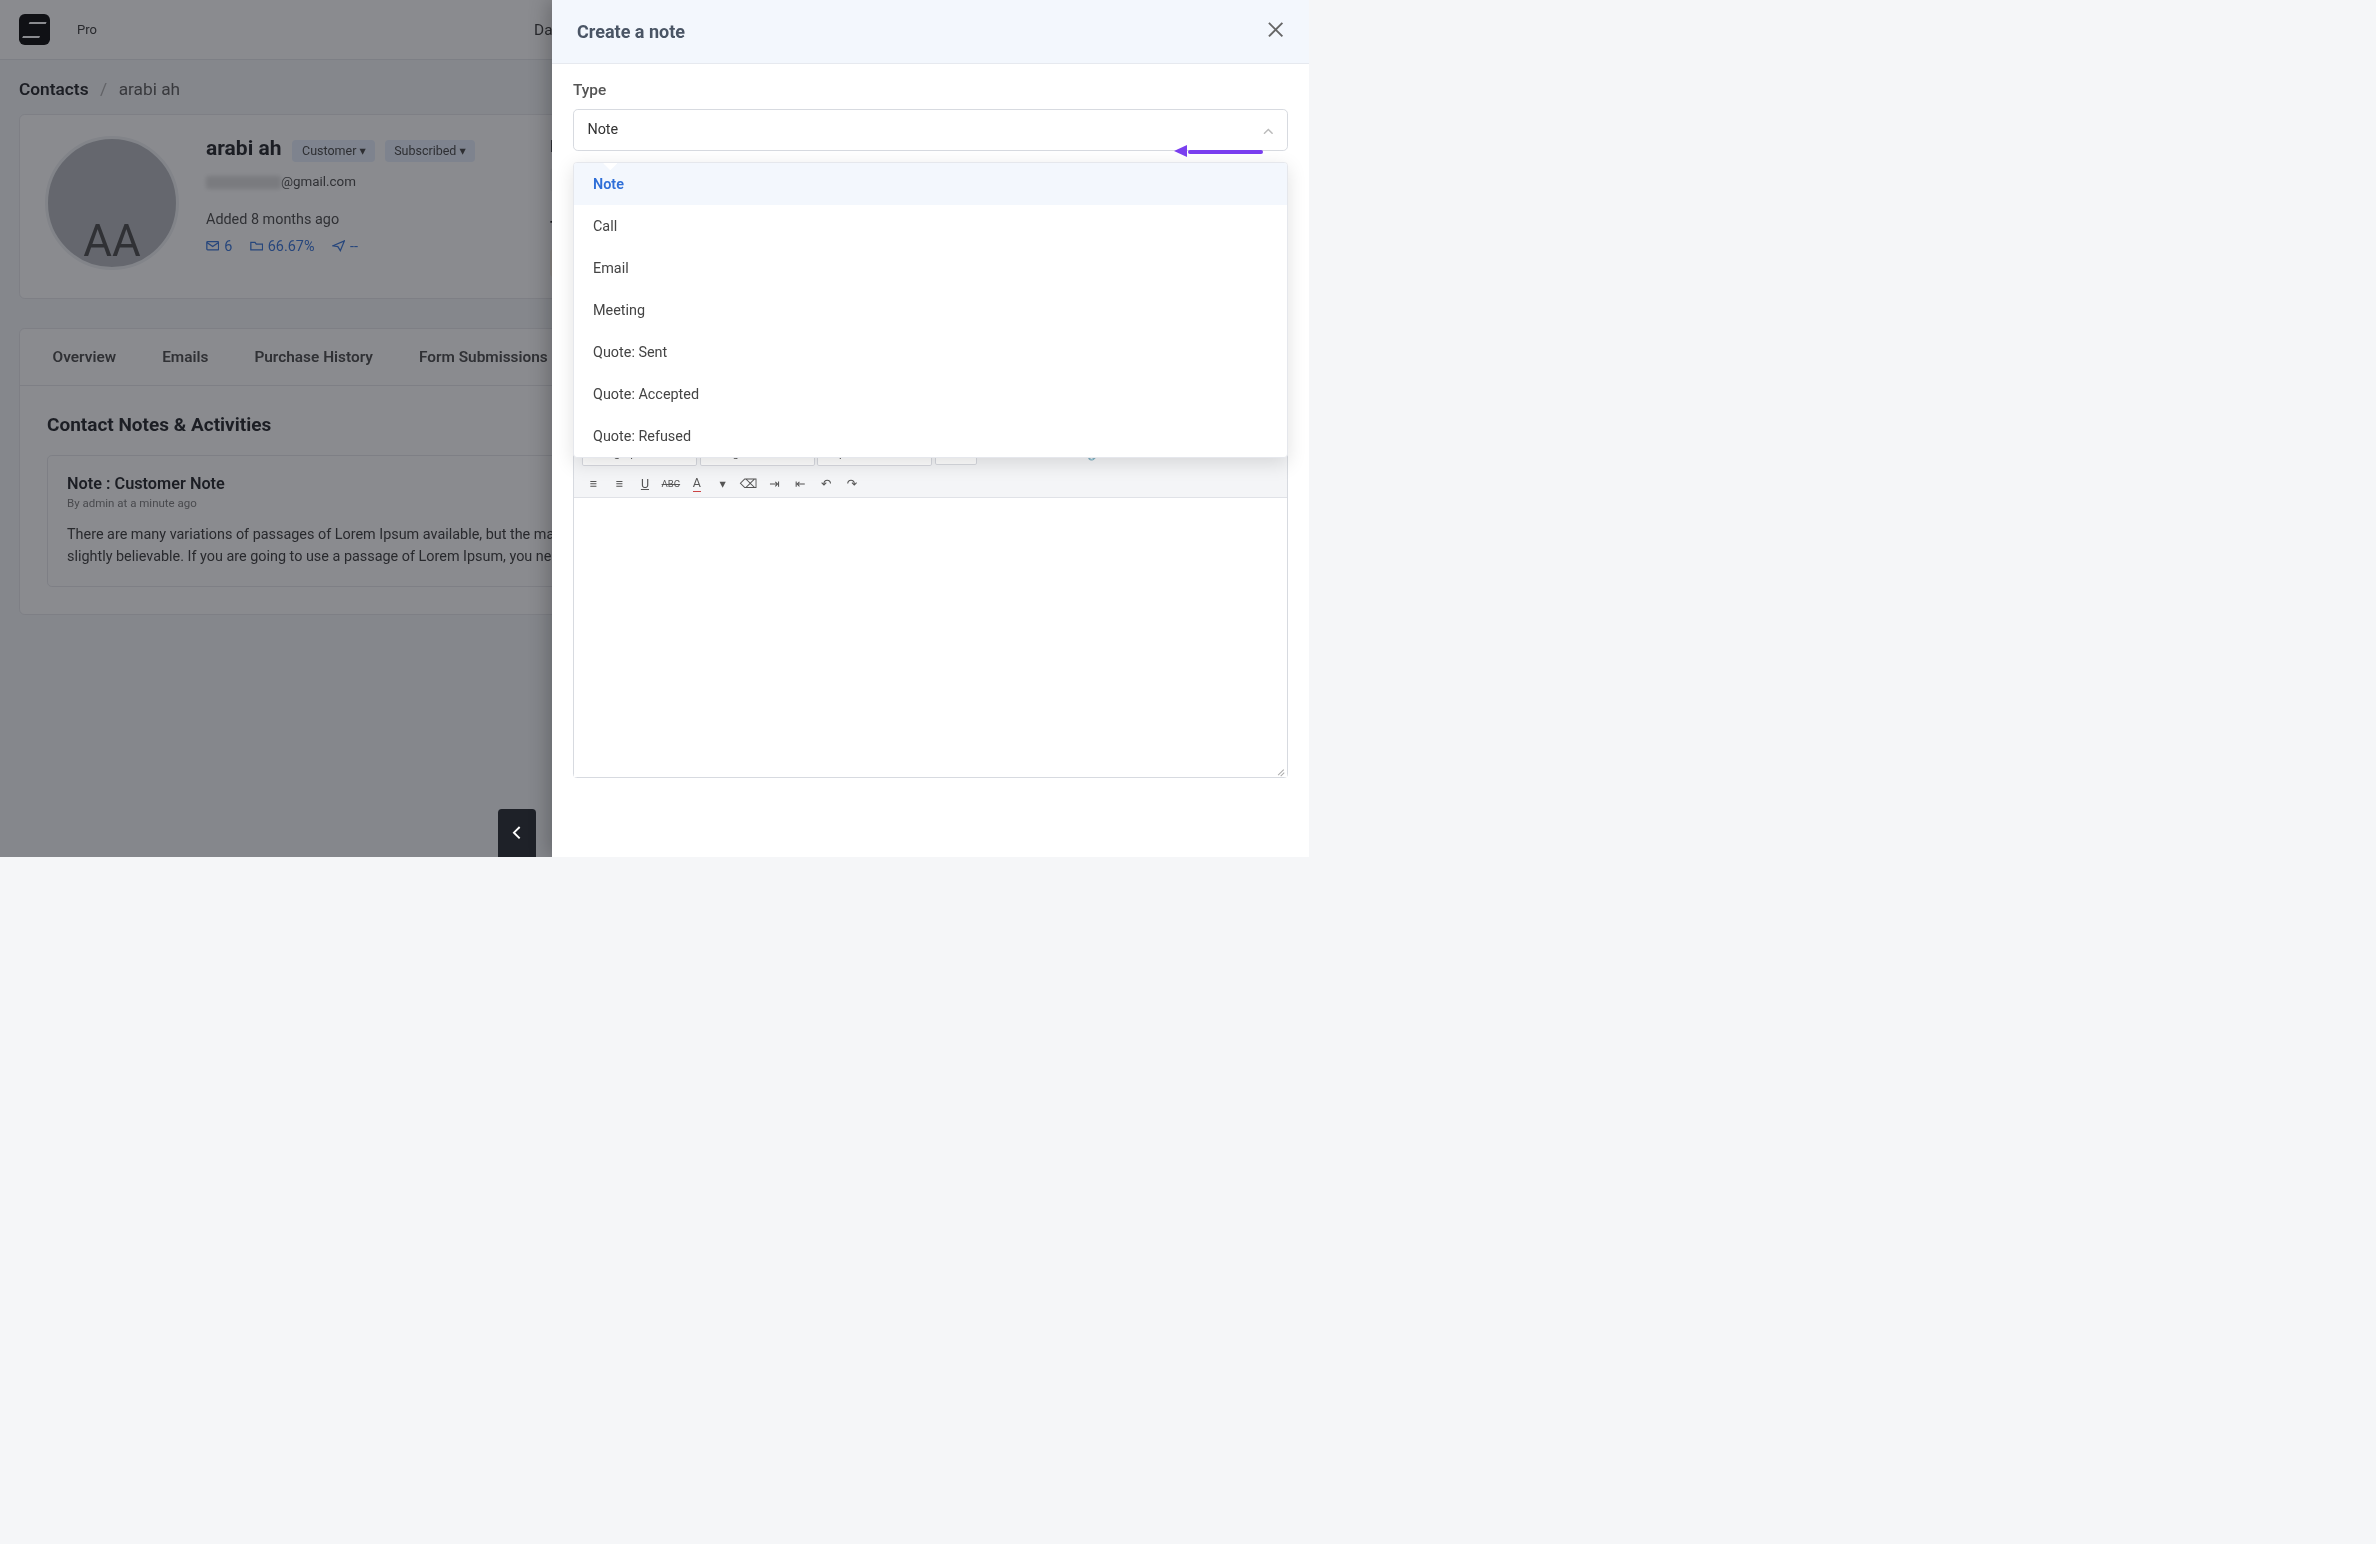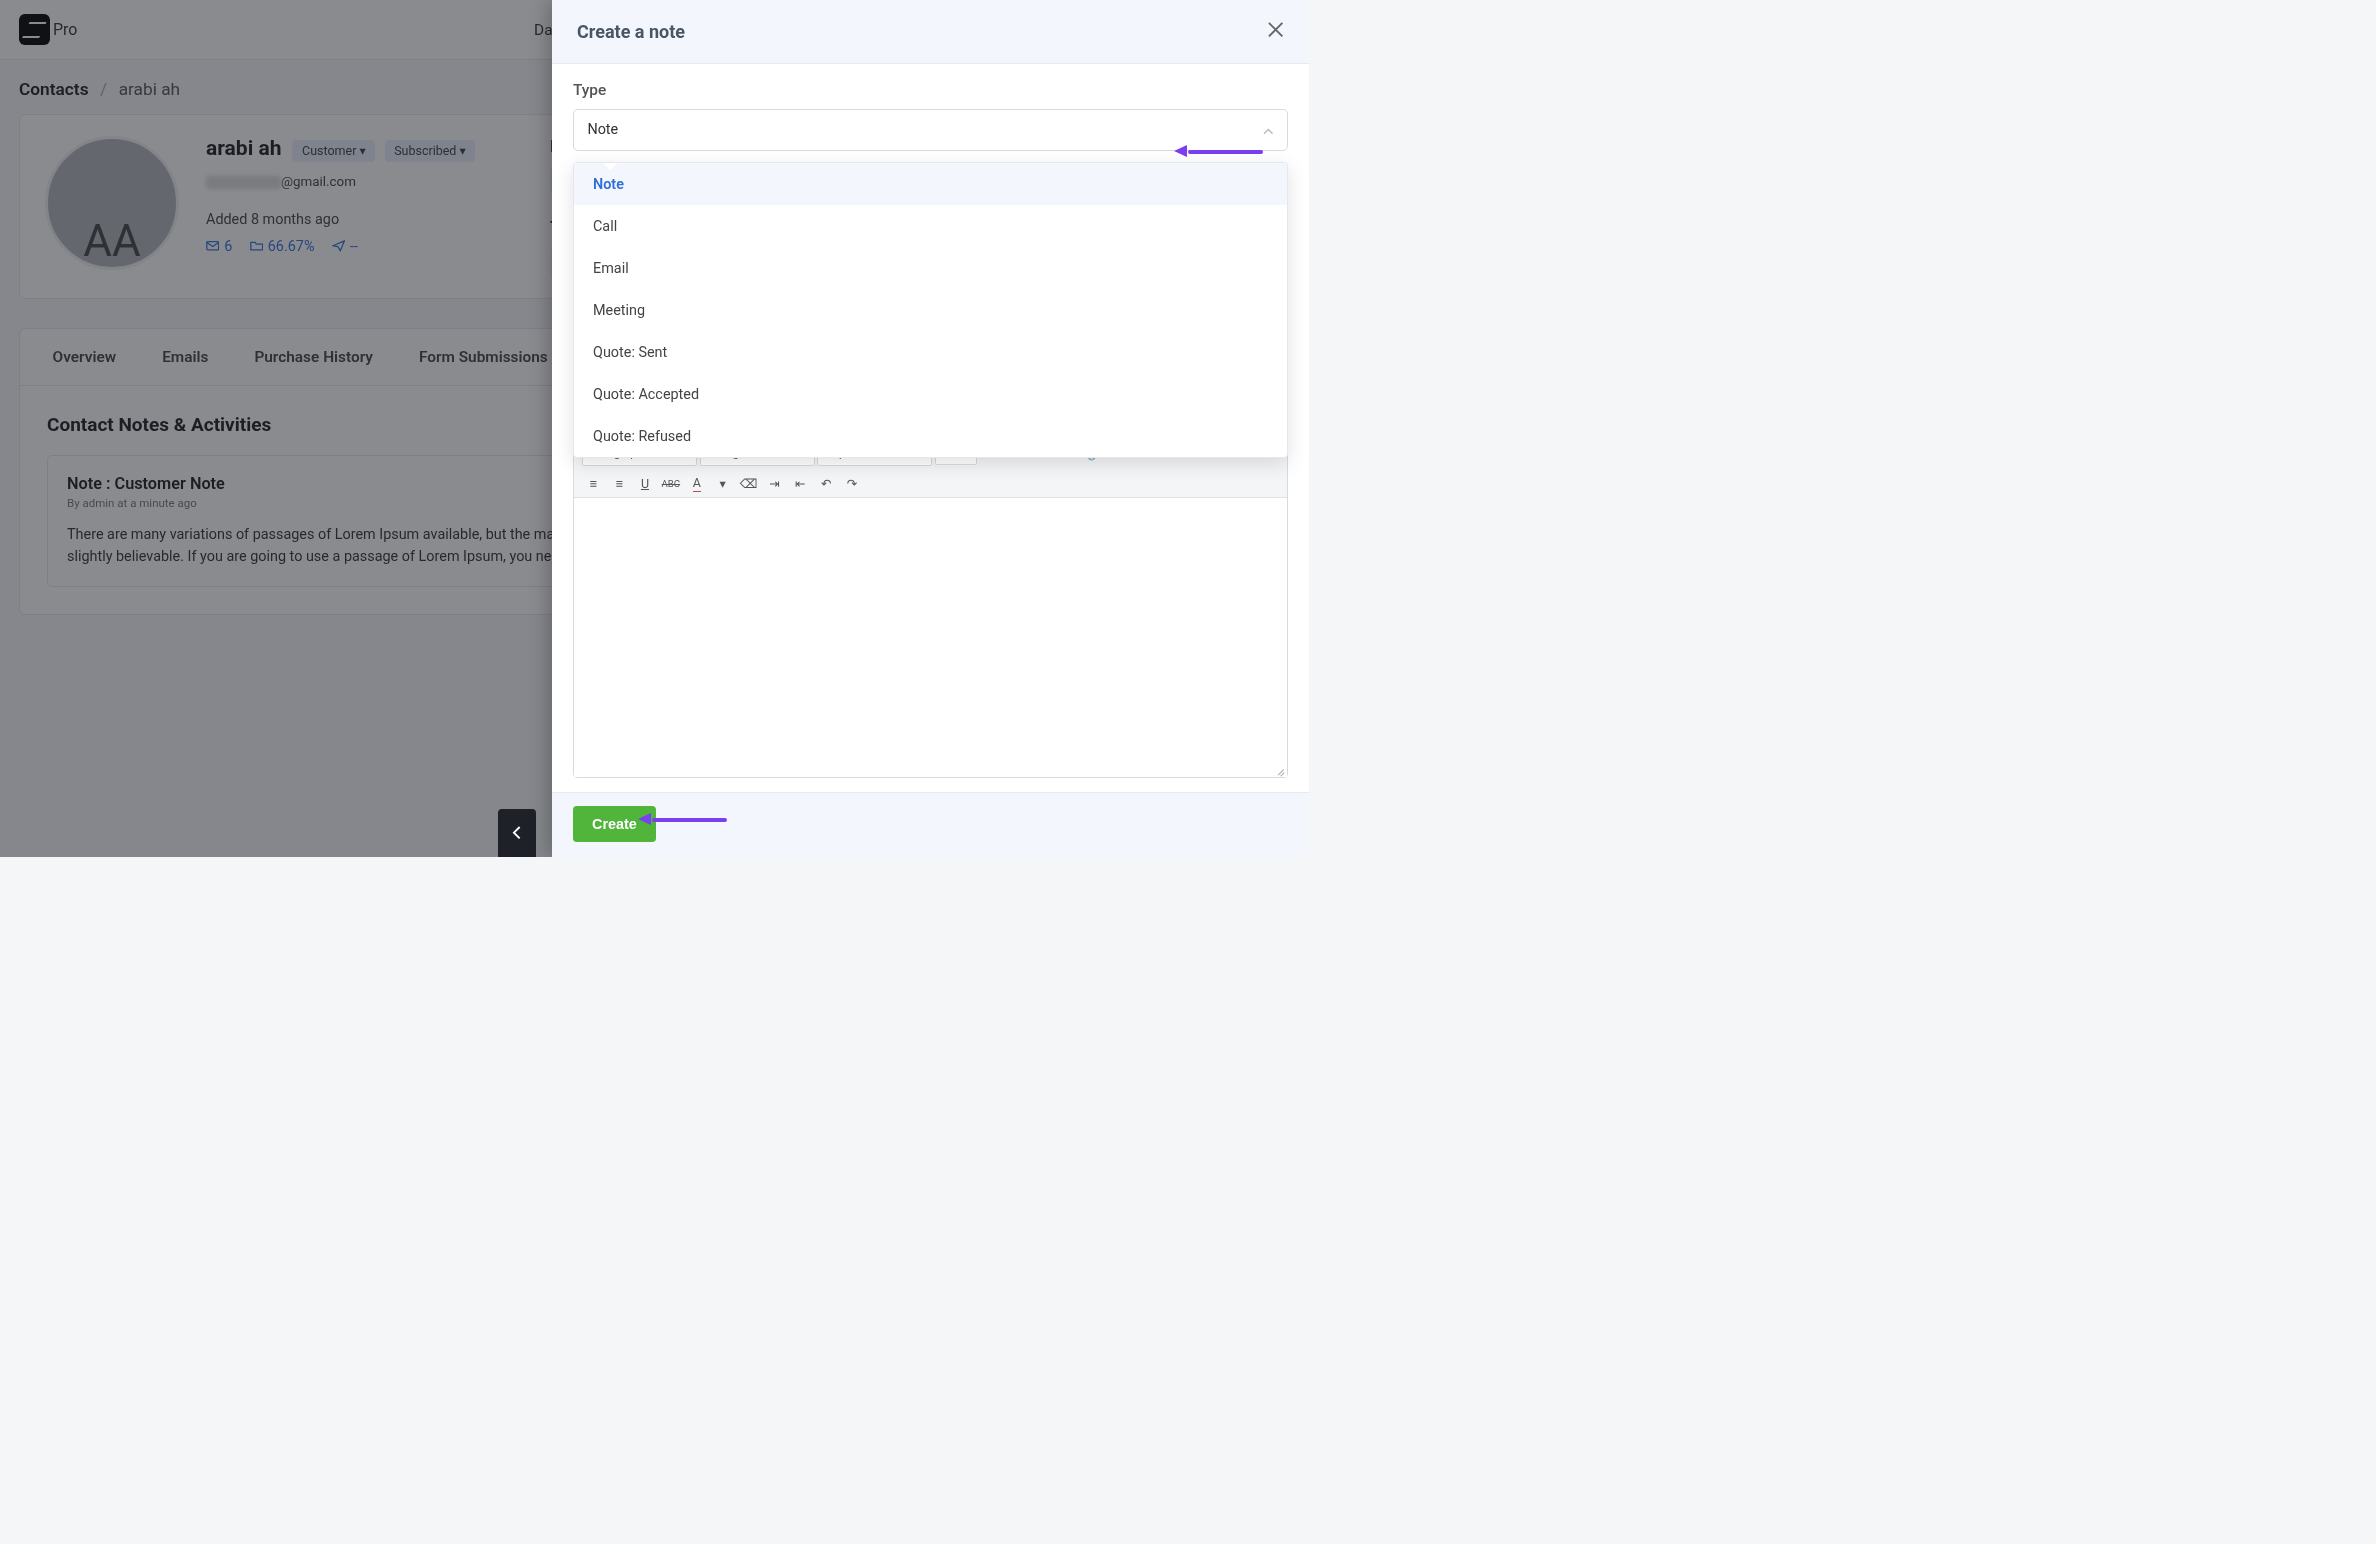--- a/index.html
+++ b/index.html
@@ -29,21 +29,21 @@
   display: flex; align-items: center; justify-content: center;
   position: relative;
 }
 .app-logo::after {
   content: ""; position: absolute;
   width: 17.3px; height: 11.5px;
   border-top: 2.9px solid #fff;
   border-bottom: 2.9px solid #fff;
   transform: skewX(-25deg);
 }
-.pro-label { margin-left: 3px; font-size: 16px; color: #333; }
+.pro-label { margin-left: 27px; font-size: 13px; color: #333; }
 .nav-dash { margin-left: auto; margin-right: 721px; font-size: 15.4px; color: #333; }
 
 
 .page { padding: 19px; }
 .breadcrumb { font-size: 17.3px; margin-bottom: 15.4px; display:flex; align-items:center; gap:11.5px; }
 .breadcrumb .root { font-weight: 600; }
 .breadcrumb .sep { color: #aaa; }
 .breadcrumb .leaf { color: #555; font-weight: 400; }
 
 .contact-card {
@@ -370,21 +370,14 @@
           <div class="tb-btn">
               <span>↷</span>
             </div>
         </div>
       </div>
       <div class="editor-area">
         <div class="resize-handle"></div>
       </div>
     </div>
   </div>
-  <div class="drawer-footer" style="position:relative;">
-    <button class="btn-create">Create</button>
-    <div id="arrow-create" class="anno-arrow">
-      <div class="head"></div>
-        <div class="shaft"></div>
-    </div>
-  </div>
 </div>
 
 
 </body></html>

